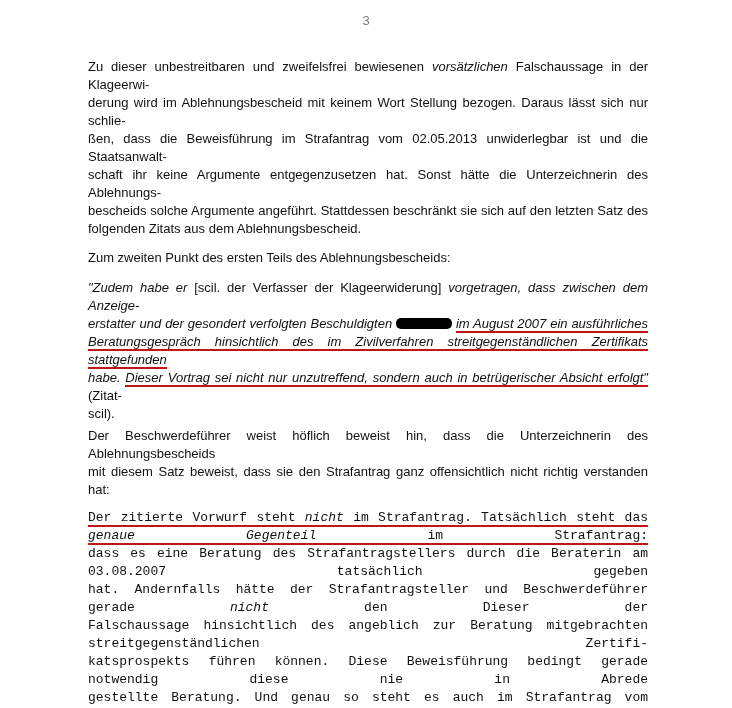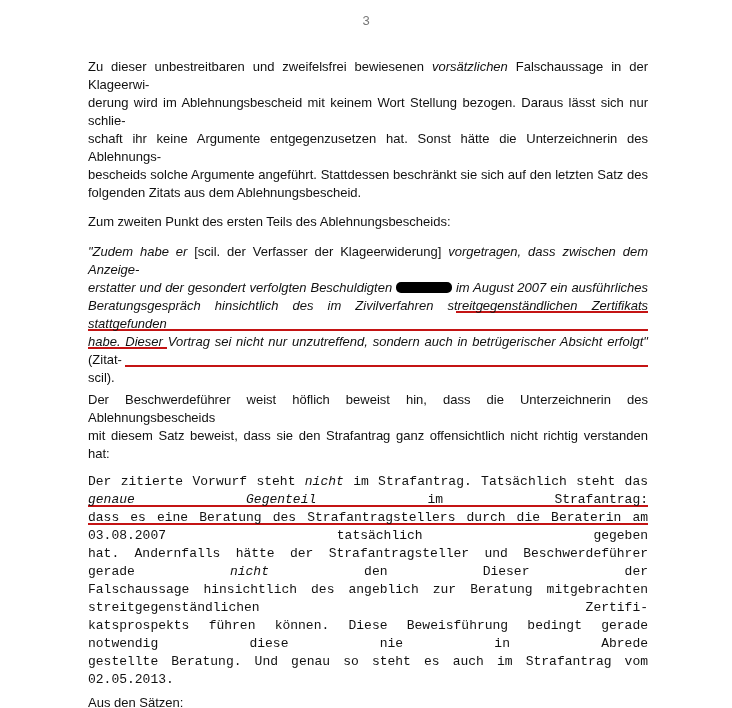--- a/index.html
+++ b/index.html
@@ -13,41 +13,42 @@
   }
   .content{
     position:absolute;top:58px;left:88px;width:560px;
     font-size:13px;line-height:18px;
   }
   .block{margin:0;}
   .line{text-align:justify;text-align-last:justify;}
   .line.last{text-align-last:left;}
   .h .line{text-align:right;text-align-last:left;}
   .i{font-style:italic;}
-  .u{border-bottom:2.6px solid var(--underline-red,#c41414);padding-bottom:16px;}
+  .u{border-bottom:2.6px solid var(--underline-red,#c41414);padding-bottom:0px;}
   .redact{
     display:inline-block;width:56px;height:11px;background:var(--redaction-black,#000);
     border-radius:5px;vertical-align:-1px;
   }
   
   [data-name="section-lead"]{margin-top:11px;}
   [data-name="quote-paragraph"]{margin-top:12px;}
   [data-name="remark-paragraph"]{margin-top:4px;}
   [data-name="rebuttal-paragraph"]{margin-top:10px;font-family:Liberation Mono, monospace;}
   [data-name="sentences-lead"]{margin-top:5px;}
 </style>
 </head>
 <body>
 
 <div class="page" data-name="document-page">
   <div class="pagenum" data-name="page-number">3</div>
   <div class="content" data-name="document-body">
       <div class="block p" data-name="intro-paragraph">
         <div class="line" data-name="text-line"><span class="" data-name="text-run">Zu dieser unbestreitbaren und zweifelsfrei bewiesenen </span><span class="i" data-name="emphasis-run">vorsätzlichen</span><span class="" data-name="text-run"> Falschaussage in der Klageerwi-</span></div>
         <div class="line" data-name="text-line"><span class="" data-name="text-run">derung wird im Ablehnungsbescheid mit keinem Wort Stellung bezogen. Daraus lässt sich nur schlie-</span></div>
+        <div class="line" data-name="text-line"><span class="" data-name="text-run">ßen, dass die Beweisführung im Strafantrag vom 02.05.2013 unwiderlegbar ist und die Staatsanwalt-</span></div>
         <div class="line" data-name="text-line"><span class="" data-name="text-run">schaft ihr keine Argumente entgegenzusetzen hat. Sonst hätte die Unterzeichnerin des Ablehnungs-</span></div>
         <div class="line" data-name="text-line"><span class="" data-name="text-run">bescheids solche Argumente angeführt. Stattdessen beschränkt sie sich auf den letzten Satz des</span></div>
         <div class="line last" data-name="text-line"><span class="" data-name="text-run">folgenden Zitats aus dem Ablehnungsbescheid.</span></div>
       </div>
       <div class="block h" data-name="section-lead">
         <div class="line last" data-name="text-line"><span class="" data-name="text-run">Zum zweiten Punkt des ersten Teils des Ablehnungsbescheids:</span></div>
       </div>
       <div class="block p" data-name="quote-paragraph">
         <div class="line" data-name="text-line"><span class="i" data-name="emphasis-run">"Zudem habe er </span><span class="" data-name="text-run">[scil. der Verfasser der Klageerwiderung] </span><span class="i" data-name="emphasis-run">vorgetragen, dass zwischen dem Anzeige-</span></div>
         <div class="line" data-name="text-line"><span class="i" data-name="emphasis-run">erstatter und der gesondert verfolgten Beschuldigten </span><span class="redact" data-name="redaction-box"></span><span class="i" data-name="emphasis-run"> </span><span class="i u" data-name="red-underlined-run">im August 2007 ein ausführliches</span></div>

